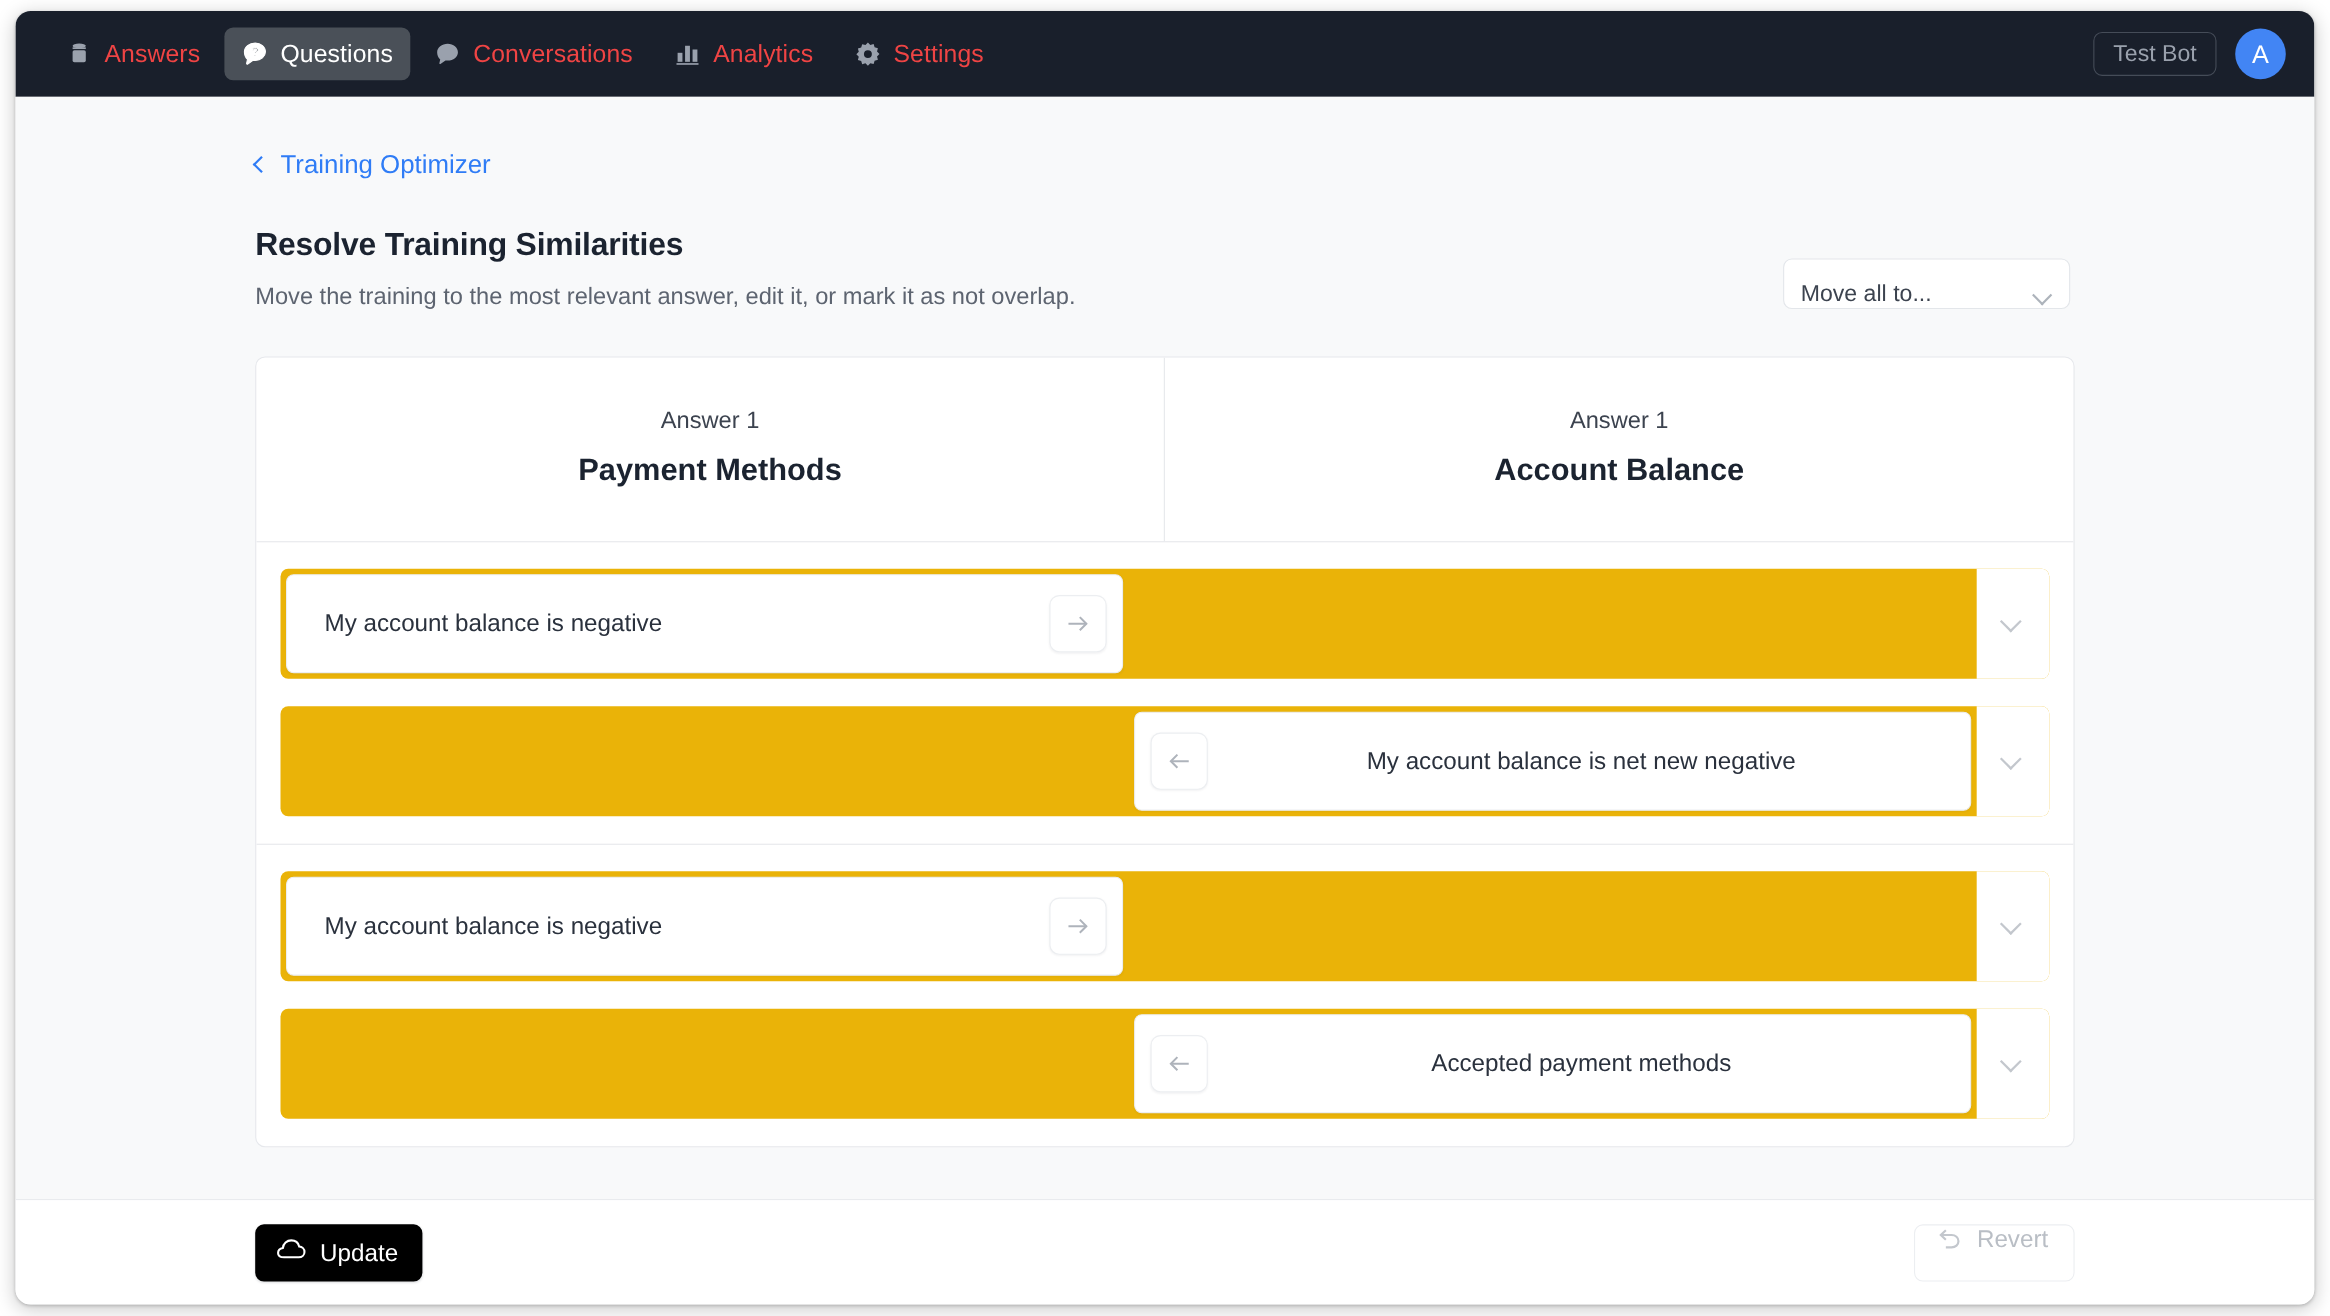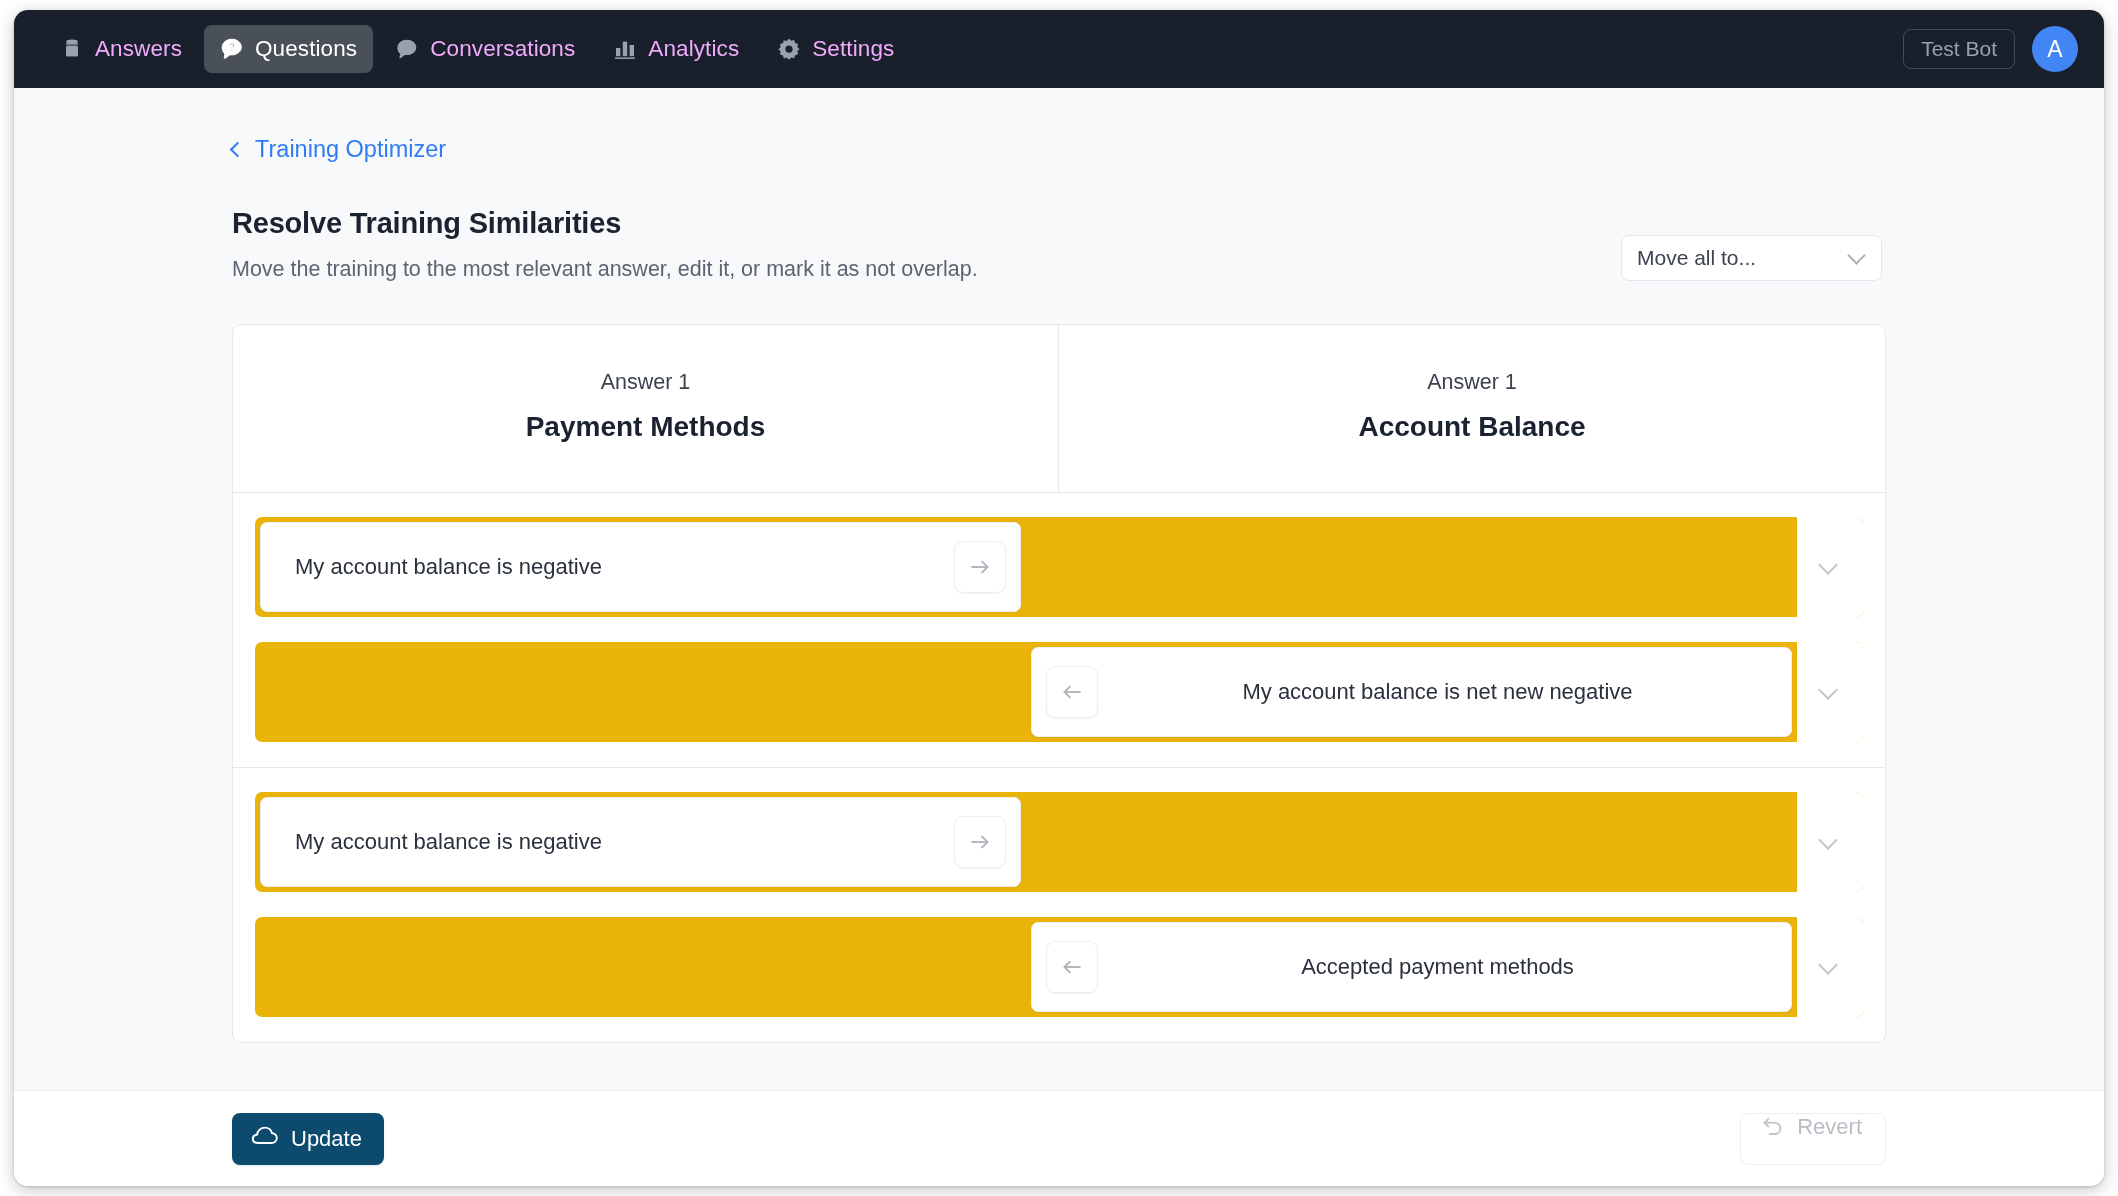--- a/index.html
+++ b/index.html
@@ -31,21 +31,21 @@
     display: flex;
     align-items: center;
     padding: 0 26px 0 30px;
   }
   .nav-left { display: flex; align-items: center; gap: 6px; }
   .nav-item {
     display: flex; align-items: center; gap: 11px;
     height: 48px;
     padding: 0 16px;
     border-radius: 8px;
-    color: #f0abfc;
+    color: #ef4444;
     font-size: 22.5px;
     letter-spacing: .1px;
     white-space: nowrap;
   }
   .nav-item.active { background: #4a5058; color: #ffffff; }
   .nav-item.active .nav-ico svg { fill: #ffffff; stroke: #ffffff; }
   .nav-ico { width: 24px; height: 24px; display: block; flex: 0 0 24px; }
   .nav-ico svg { display: block; width: 24px; height: 24px; fill: #9aa1ad; }
 
   .nav-right { margin-left: auto; display: flex; align-items: center; gap: 17px; padding-left: 48px; }
@@ -99,21 +99,21 @@
   #page-title { font-size: 29px; font-weight: bold; color: #1b2330; letter-spacing: -.2px; }
   #page-subtitle { margin-top: 17px; font-size: 21.5px; color: #5d6470; }
 
   #move-all-select {
     flex: 0 0 auto;
     margin-top: 28px;
     width: 261px; height: 46px;
     background: #ffffff;
     border: 1.3px solid #e3e6ea;
     border-radius: 8px;
-    display: flex; align-items: center;
+    display: flex; align-items: flex-end;
     padding: 0 14px 0 15px;
     color: #3c434f; font-size: 21px;
   }
   #move-all-select .sel-label { flex: 1 1 auto; }
   .chev-down {
     width: 13px; height: 13px;
     border-right: 2.2px solid #adb3bb;
     border-bottom: 2.2px solid #adb3bb;
     transform: rotate(45deg);
     margin-bottom: 5px; margin-right: 4px;
@@ -191,21 +191,21 @@
   #footer-bar {
     flex: 0 0 auto;
     height: 96px;
     background: #ffffff;
     border-top: 1.3px solid #e9ebee;
     display: flex; align-items: center;
     padding: 0 218px;
   }
   #update-btn {
     height: 52px;
-    background: #0c4a6e;
+    background: #000000;
     border-radius: 8px;
     color: #ffffff;
     font-size: 22px;
     display: flex; align-items: center; gap: 12px;
     padding: 0 22px 0 19px;
     box-shadow: 0 1px 2px rgba(16,24,40,.12);
   }
   #update-btn svg { width: 28px; height: 22px; fill: none; stroke: #ffffff; stroke-width: 1.9; }
   #revert-btn {
     margin-left: auto;

